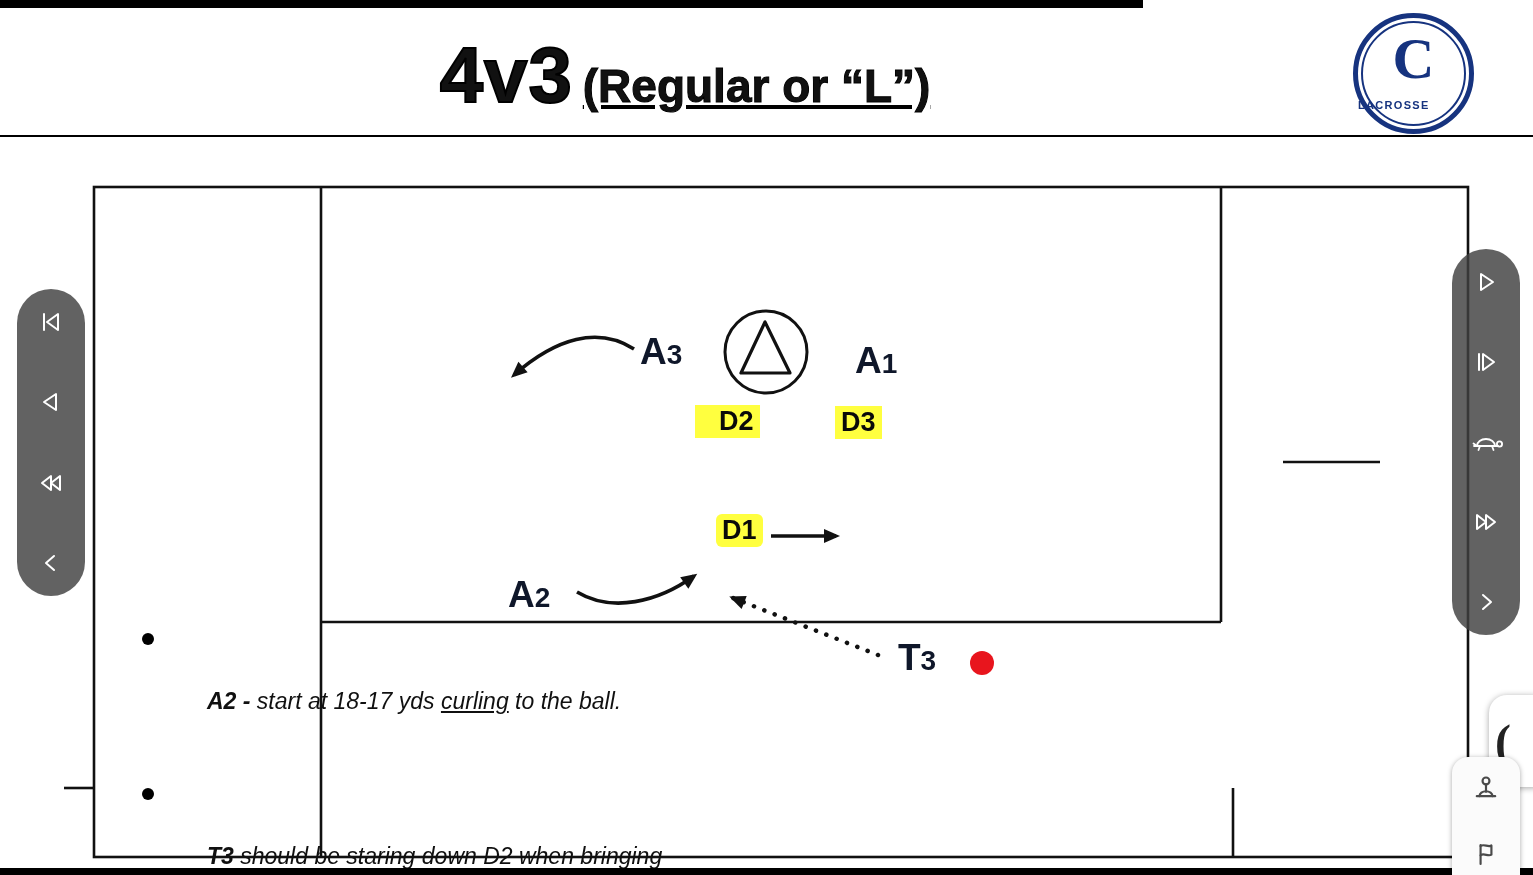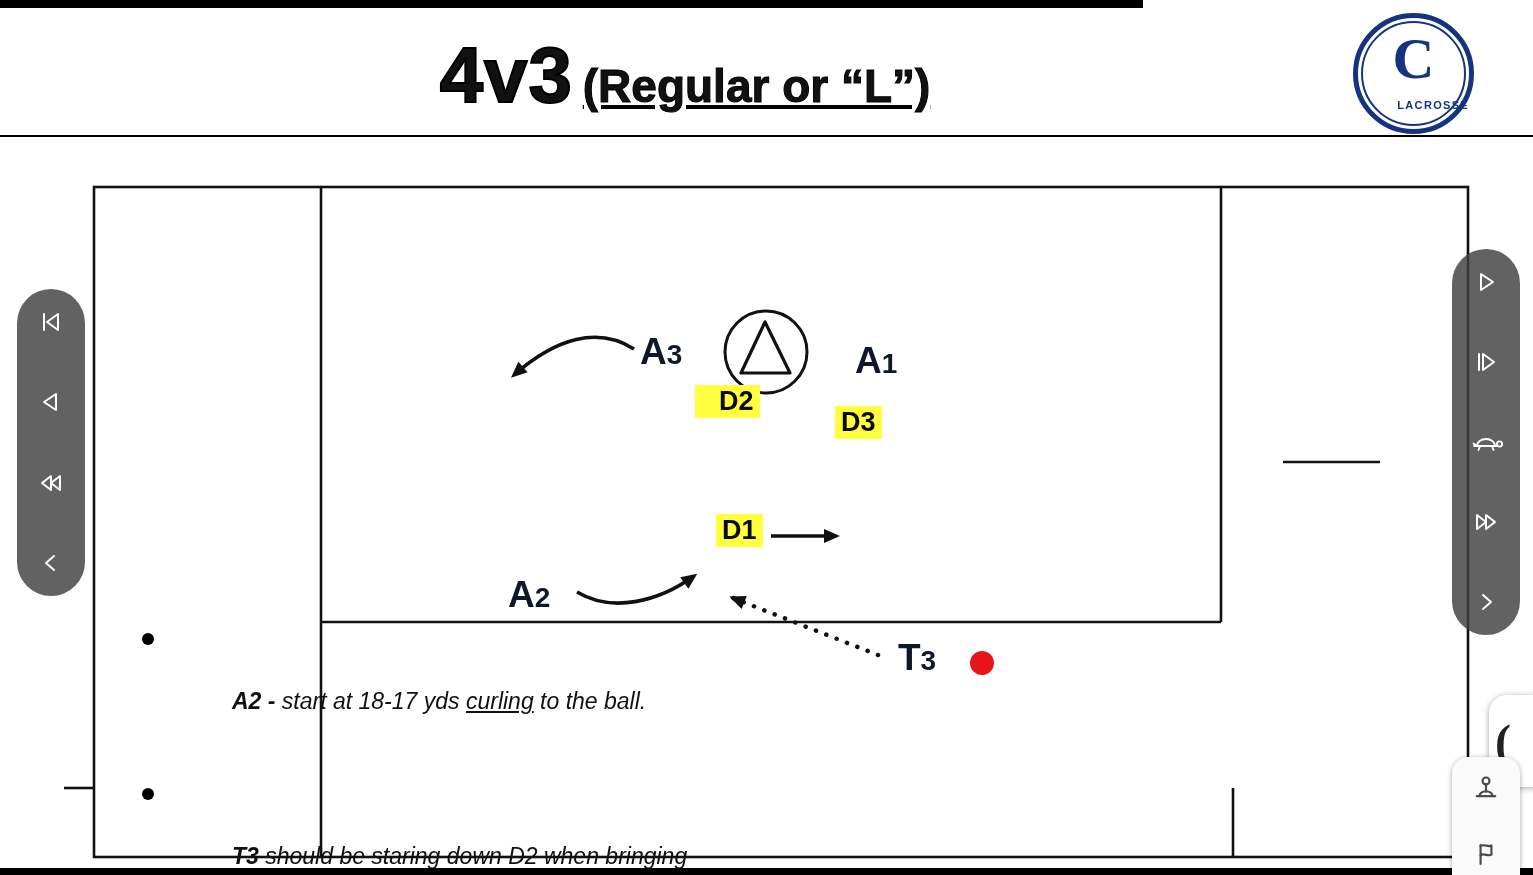--- a/index.html
+++ b/index.html
@@ -14,36 +14,36 @@
   
   .titlebar { position:absolute; left:0; top:30px; width:1370px; display:flex; justify-content:center; align-items:baseline; gap:10px; z-index:2; }
   .t-main { font-size:78px; font-weight:bold; letter-spacing:1px; -webkit-text-stroke:2px #000; }
   .t-sub  { font-size:46px; font-weight:bold;text-decoration:underline; -webkit-text-stroke:1px #000; }
   .rule { position:absolute; left:0; top:135px; width:1533px; height:0; border-top:2.5px solid #000; z-index:2; }
 
   
   .logo { position:absolute; left:1353px; top:13px; width:121px; height:121px; border:5px solid #16337f; border-radius:50%; background:#fff; box-sizing:border-box; z-index:3; }
   .logo-ring { position:absolute; inset:3px; border:2px solid #16337f; border-radius:50%; }
   .logo-c { position:absolute; left:0; right:0; top:12px; text-align:center; font-family:"Liberation Serif", serif; font-size:58px; line-height:1; font-weight:bold; color:#16337f; }
-  .logo-word { position:absolute; left:0; right:0; bottom:18px; text-align:right; font-size:11px; font-weight:bold; letter-spacing:0.12em; color:#16337f; }
+  .logo-word { position:absolute; left:0; right:0; bottom:18px; text-align:left; font-size:11px; font-weight:bold; letter-spacing:0.12em; color:#16337f; }
 
   
   svg.field { position:absolute; left:0; top:0; z-index:1; }
 
   
   .p-label { position:absolute; z-index:3; font-weight:bold; color:#0f172a; white-space:nowrap; }
   .pl { font-size:37px; }
   .pn { font-size:28px; }
   .hl { position:absolute; z-index:3; background:#ffff3f; font-weight:bold; font-size:27px; line-height:33px; padding:0 6px; color:#0a0a0a; }
 
   
   .notes { position:absolute; left:142px; top:624px; width:620px; z-index:3; font-style:italic; font-size:23px; line-height:31px; color:#101010; }
   .bullet { display:flex; }
   .dot { flex:none; width:12px; height:12px; border-radius:50%; background:#000; margin:9px 53px 0 0; }
-  .btext { white-space:pre-wrap;margin-left:25px; }
+  .btext { white-space:pre-wrap; }
   .lead { font-weight:bold; }
   .u { text-decoration:underline; }
 
   
   .pill { position:absolute; width:68px; background:rgba(64,64,64,0.82); border-radius:34px; display:flex; flex-direction:column; align-items:center; justify-content:space-between; box-sizing:border-box; padding:18px 0; z-index:6; }
   .pill-left { left:17px; top:289px; height:307px; }
   .pill-right { left:1452px; top:249px; height:386px; }
   .pbtn { width:36px; height:30px; display:flex; align-items:center; justify-content:center; cursor:pointer; }
   .pbtn svg { stroke:#fff; fill:none; stroke-width:2; stroke-linejoin:round; stroke-linecap:round; }
 
@@ -94,23 +94,23 @@
   <line x1="771" y1="536" x2="836" y2="536" stroke="#111" stroke-width="3.6" marker-end="url(#ah)"></line>
   <line x1="878" y1="655" x2="733" y2="598" stroke="#111" stroke-width="4.5" stroke-linecap="round" stroke-dasharray="0.1 11" marker-end="url(#ah)"></line>
   <circle cx="982" cy="663" r="12" fill="#e8151d"></circle>
 </svg>
 
 <div class="p-label" style="left:640px; top:331px;"><span class="pl">A</span><span class="pn">3</span></div>
 <div class="p-label" style="left:855px; top:340px;"><span class="pl">A</span><span class="pn">1</span></div>
 <div class="p-label" style="left:508px; top:574px;"><span class="pl">A</span><span class="pn">2</span></div>
 <div class="p-label" style="left:898px; top:637px;"><span class="pl">T</span><span class="pn">3</span></div>
 
-<div class="hl" style="left:695px; top:385px;padding-left:24px;">D2</div>
+<div class="hl" style="left:695px; top:405px;padding-left:24px;">D2</div>
 <div class="hl" style="left:835px; top:406px;">D3</div>
-<div class="hl" style="left:716px; top:514px;">D1</div>
+<div class="hl" style="left:716px; top:514px;border-radius:6px;">D1</div>
 
 <div class="notes">
   <div class="bullet">
     <span class="dot"></span>
     <div class="btext">
       <div><span class="lead">A2 - </span><span>start at 18-17 yds </span><span class="u">curling</span><span> to the ball.</span></div>
     </div>
   </div>
   <div class="bullet">
     <span class="dot"></span>

